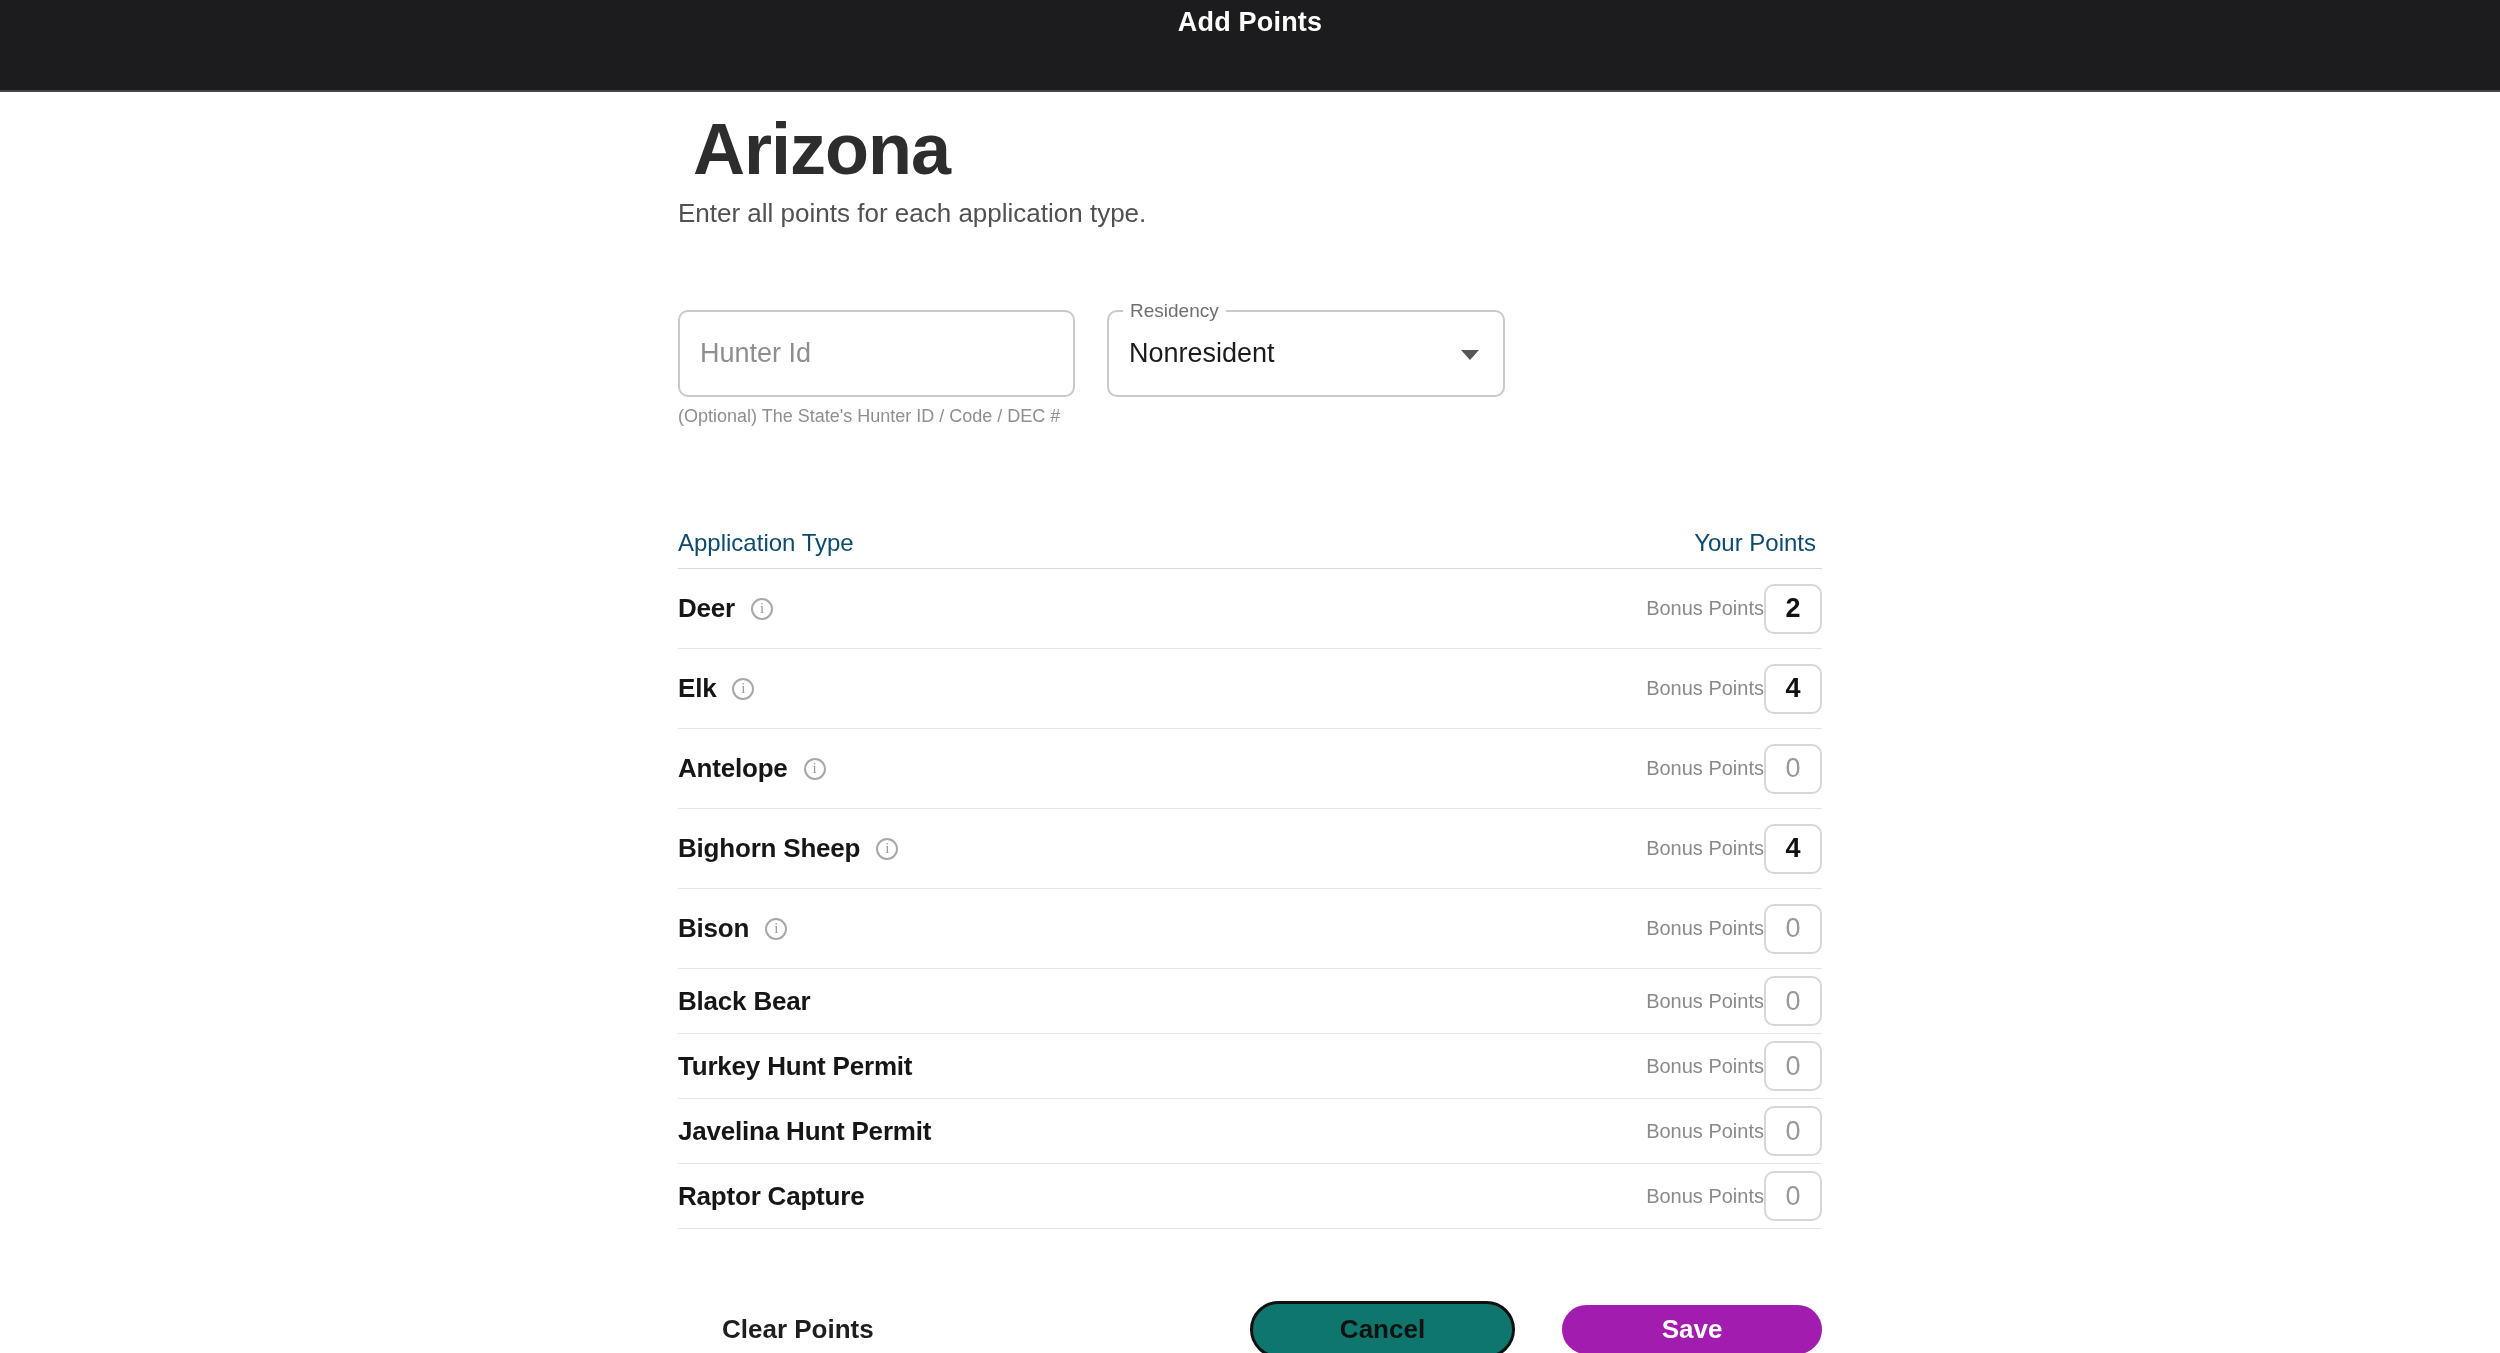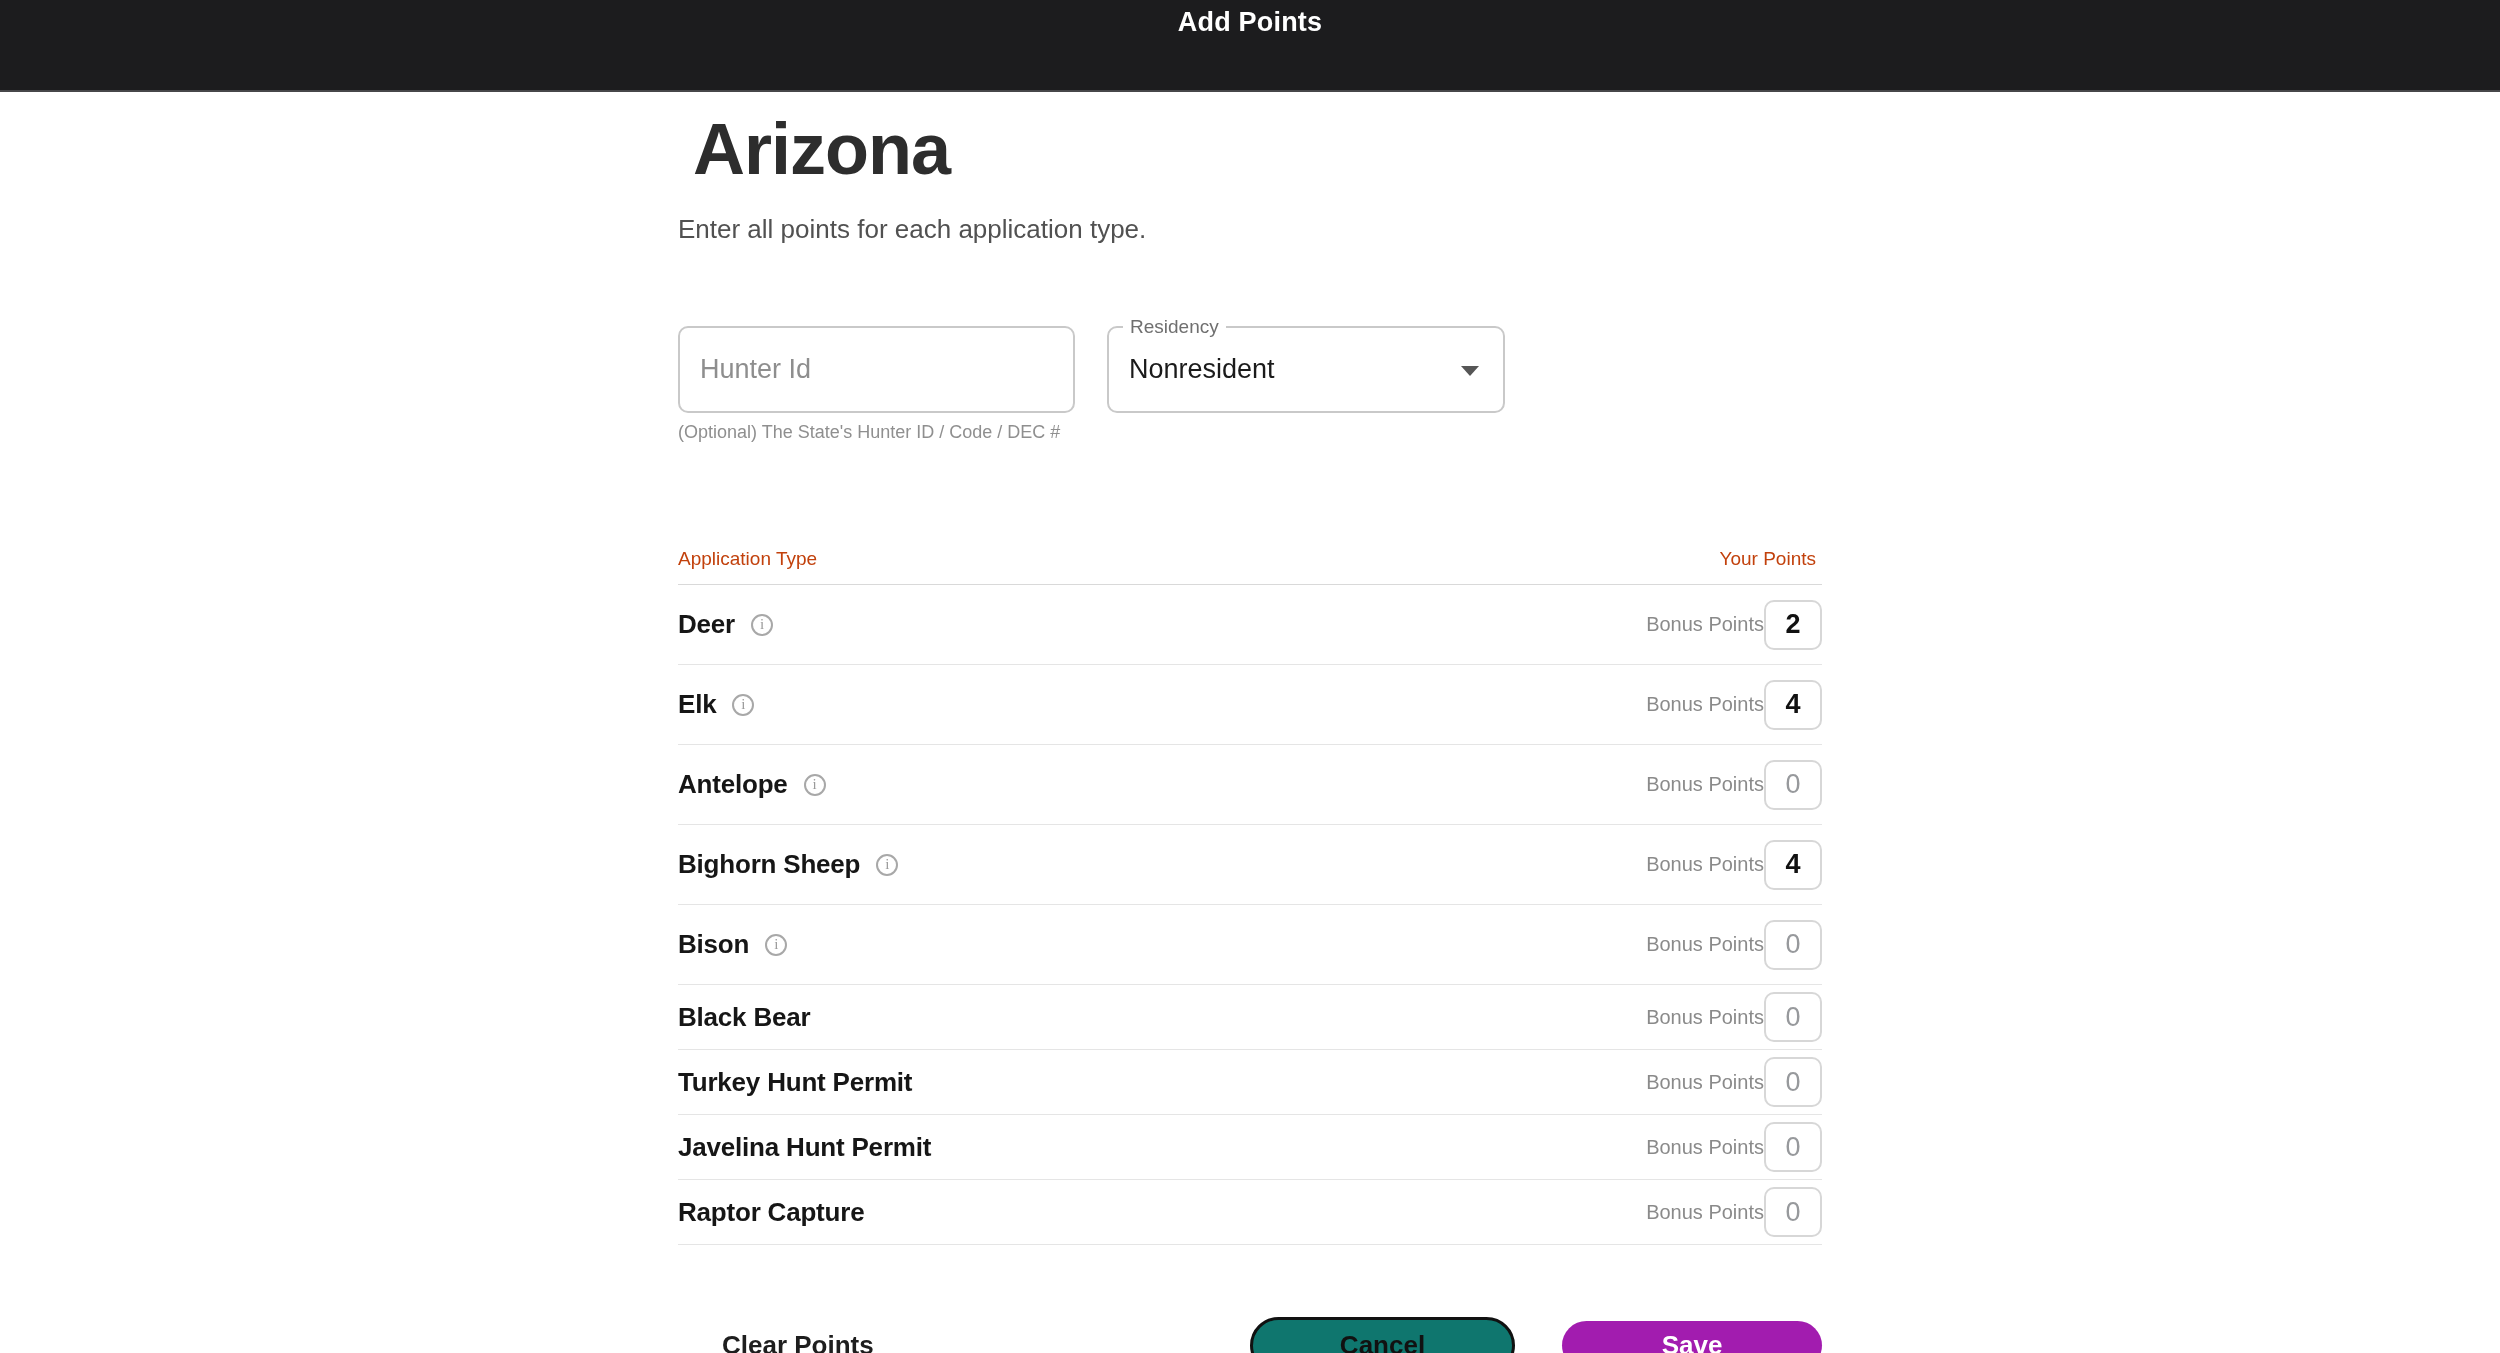--- a/index.html
+++ b/index.html
@@ -39,21 +39,21 @@
   .page-title {
     margin-top: 20px;
     font-size: 72px;
     line-height: 74px;
     font-weight: 700;
     color: #2d2d2d;
     letter-spacing: -1px;
     margin-left: 15px;
   }
   .page-subtitle {
-    margin-top: 28px;
+    margin-top: 12px;
     font-size: 26px;
     line-height: 30px;
     color: #515151;
   }
 
   
   .form-row {
     margin-top: 82px;
     display: flex;
     gap: 32px;
@@ -120,23 +120,23 @@
   
   .points-table { margin-top: 106px; }
   .table-head {
     display: flex;
     justify-content: space-between;
     align-items: flex-end;
     padding-bottom: 15px;
     border-bottom: 1px solid #d9d9d9;
   }
   .col-title {
-    font-size: 19px;
+    font-size: 24px;
     line-height: 20px;
-    color: #c2410c;
+    color: #0c4a6e;
   }
   .col-title.right { padding-right: 6px; }
 
   .row {
     display: flex;
     align-items: center;
     justify-content: space-between;
     border-bottom: 1px solid #e5e5e5;
   }
   .row.tall { height: 80px; }

